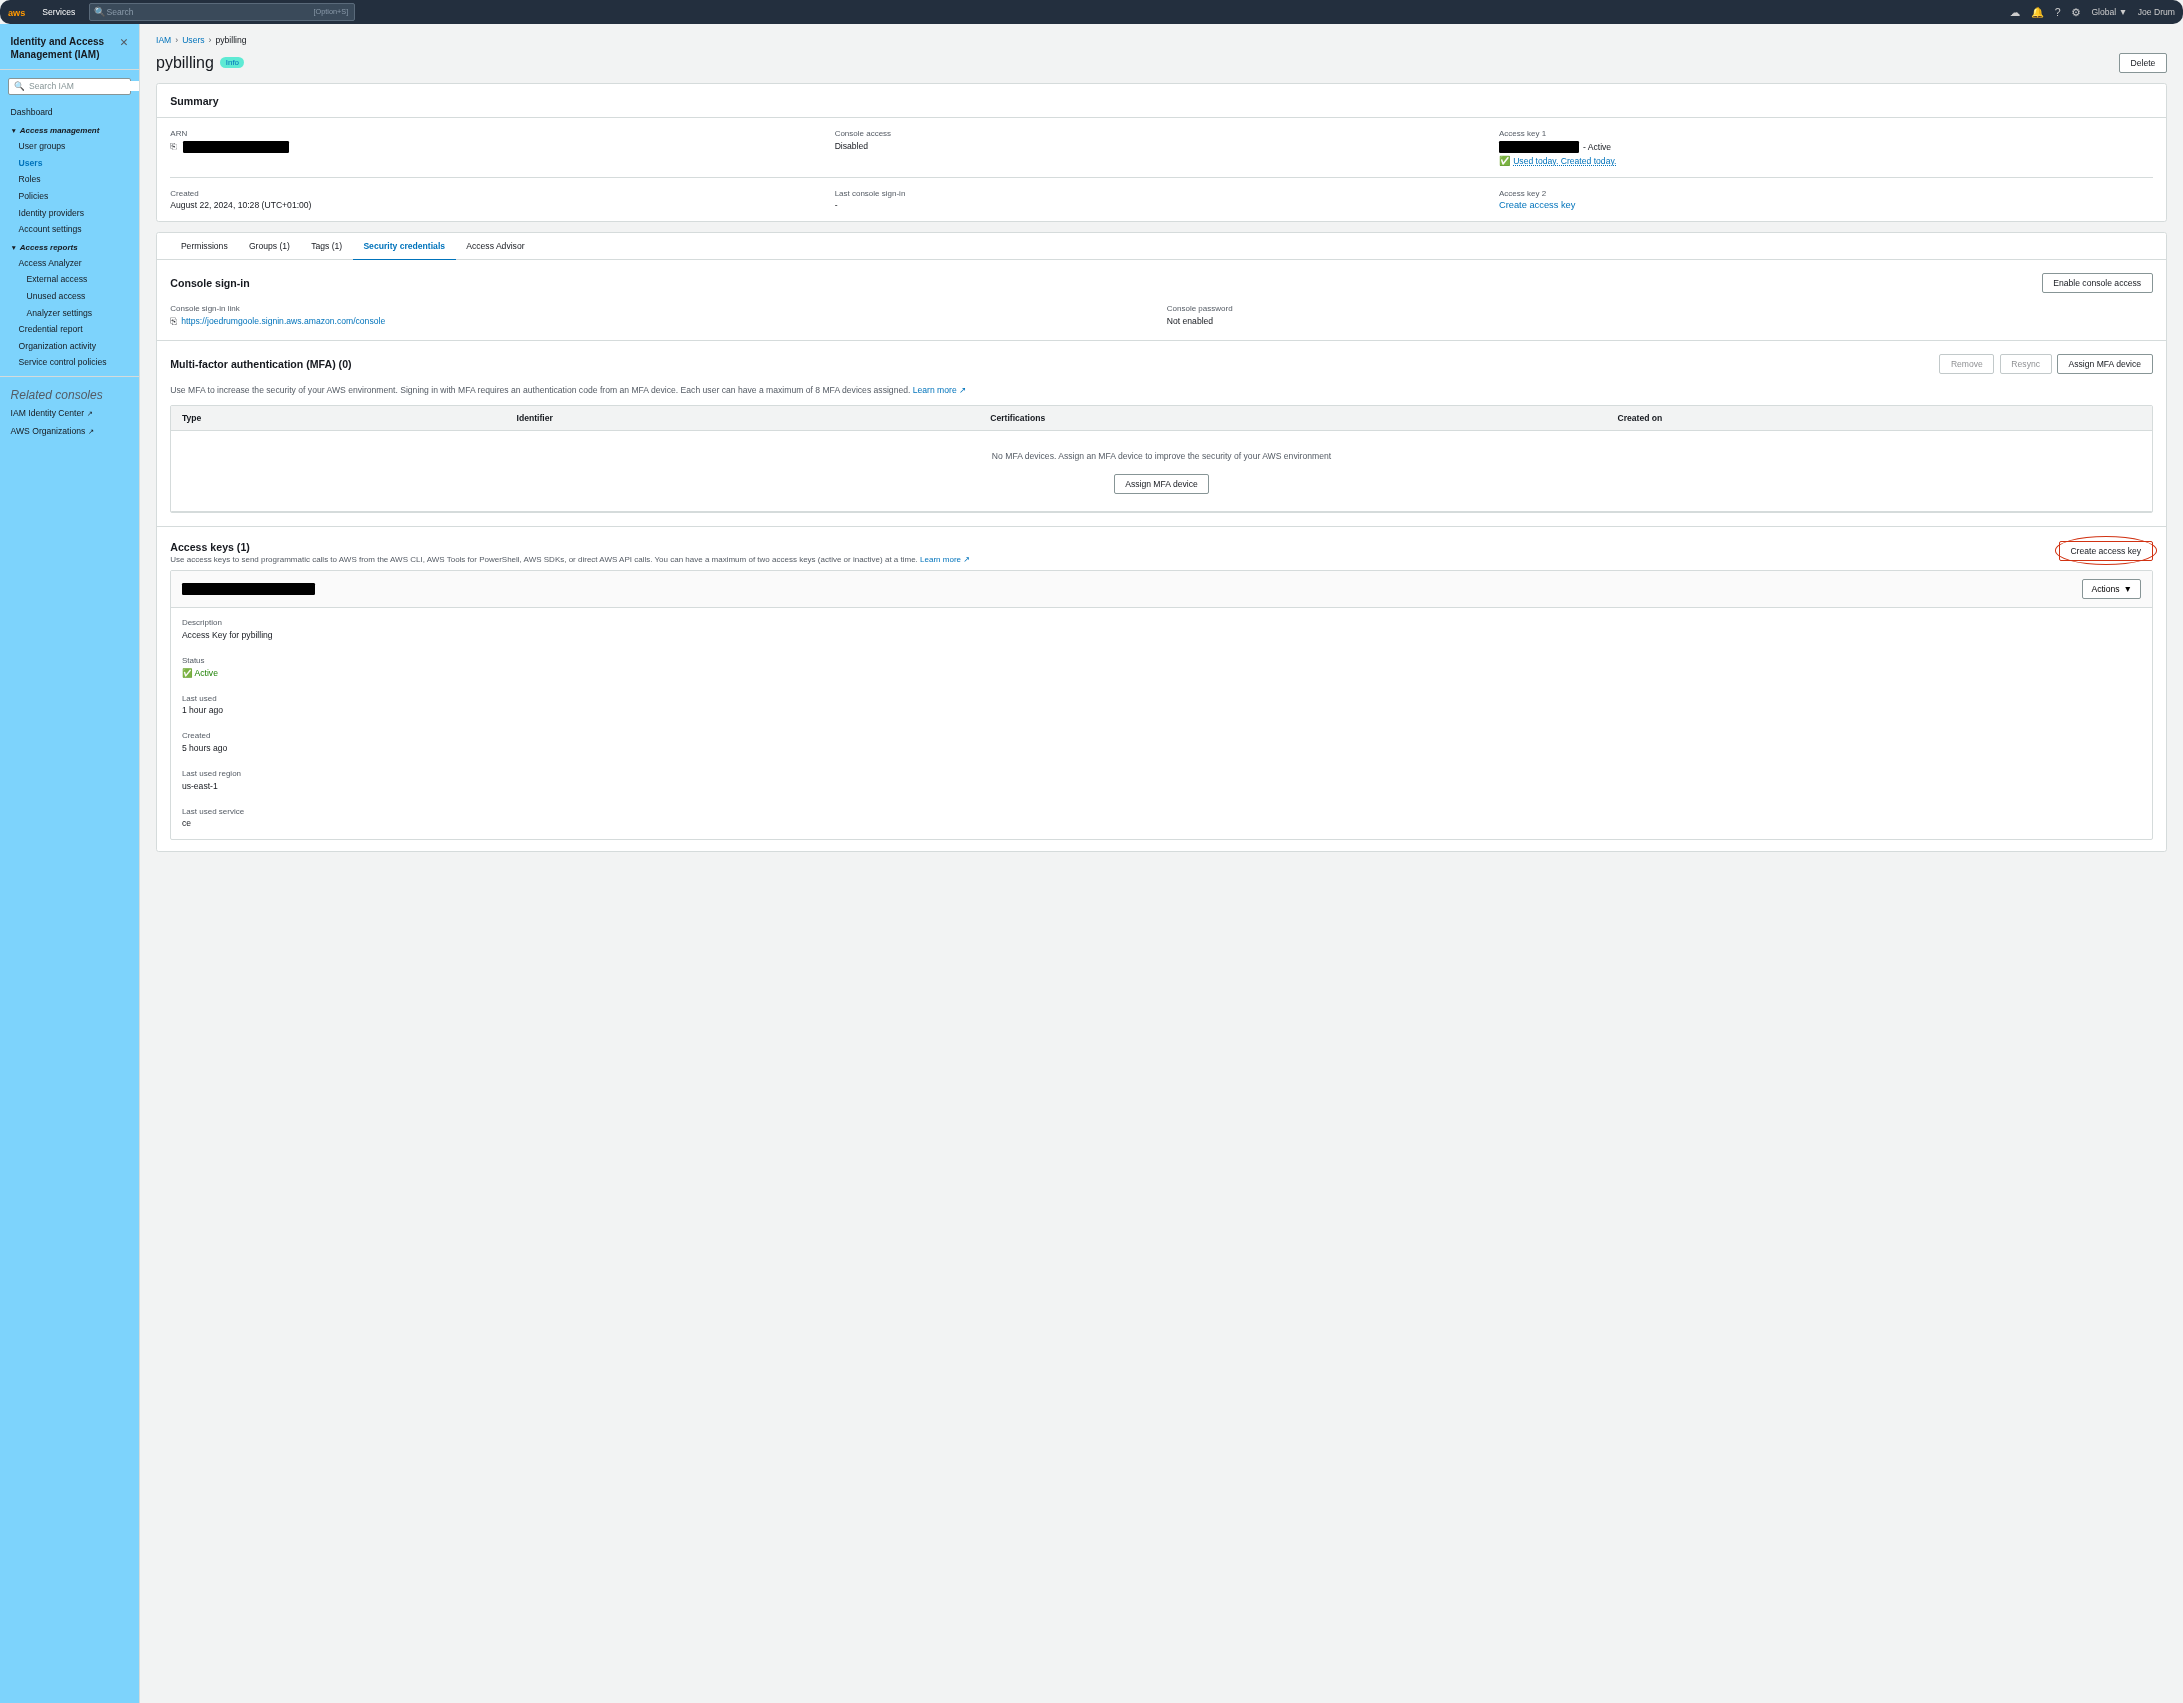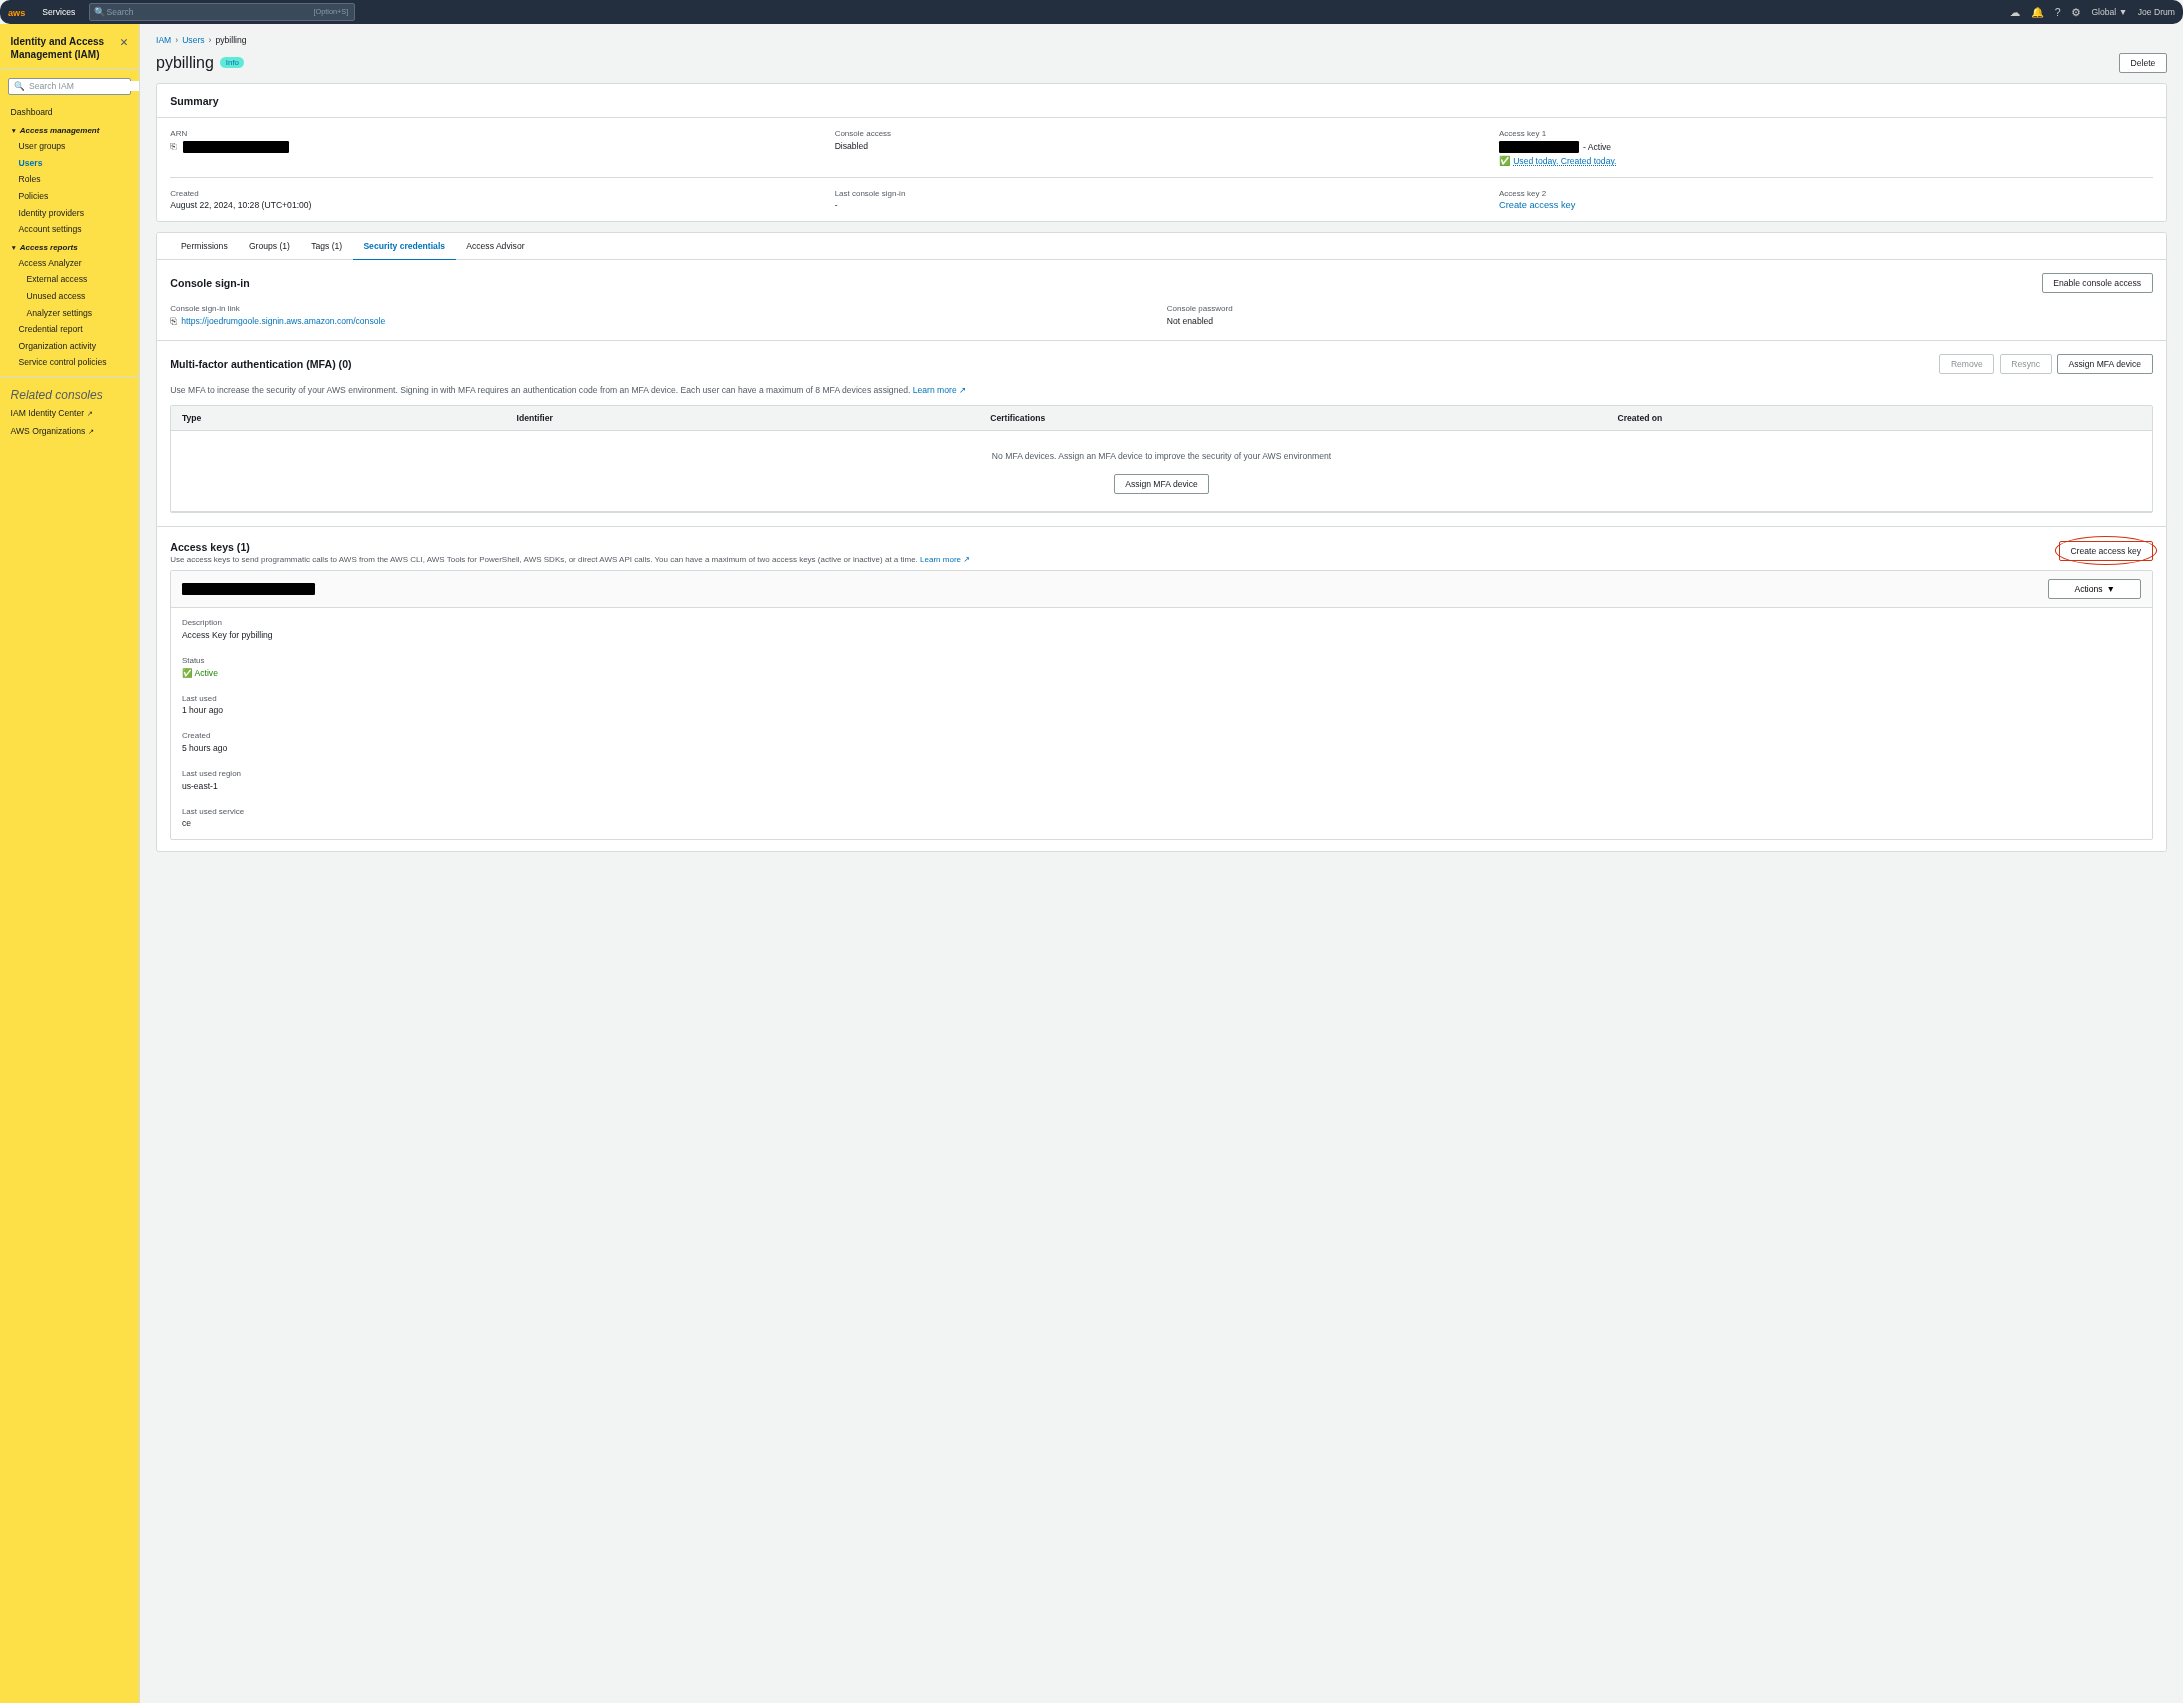--- a/index.html
+++ b/index.html
@@ -64,21 +64,21 @@
     
     .layout {
       display: flex;
       margin-top: 24px;
       min-height: calc(100vh - 24px);
     }
 
     
     .sidebar {
       width: 140px;
-      background: #fde047;
+      background: #7dd3fc;
       border-right: 0.7px solid #d5dbdb;
       padding: 10.6px 0;
       flex-shrink: 0;
       position: fixed;
       top: 24px;
       bottom: 0;
       overflow-y: auto;
     }
     .sidebar-header {
       display: flex;
@@ -436,21 +436,21 @@
       background: #000;
       width: 133px;
       height: 12px;
       display: inline-block;
       border-radius: 1.3px;
     }
     .btn-actions {
       background: #fff;
       border: 0.7px solid #879596;
       border-radius: 2px;
-      padding: 4px 25px;
+      padding: 4px 8px;
       font-size: 8.6px;
       cursor: pointer;
       display: flex;
       align-items: center;
       gap: 4px;
     }
     .key-details-grid {
       display: grid;
       grid-template-columns: 1fr;
       padding: 10.6px;

